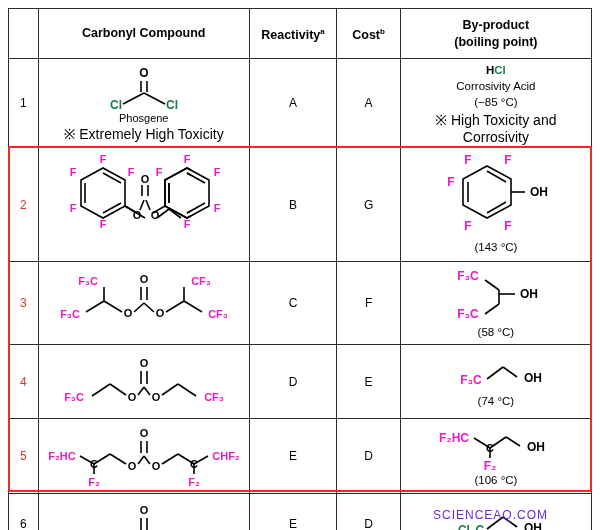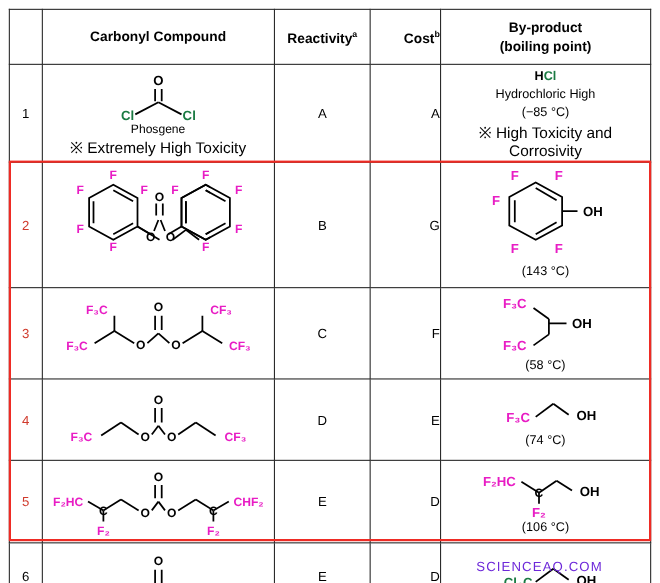--- a/index.html
+++ b/index.html
@@ -21,21 +21,21 @@
     border-top:1px solid #2b2b2b;
     border-bottom:1px solid #2b2b2b;
     text-align:center;vertical-align:middle;
     font-size:12px;color:#000;
     padding:0;
     position:relative;
   }
   .c-num{width:30px;}
   .c-cmp{width:210px;}
   .c-rea{width:88px;}
-  .c-cost{width:64px;text-align:right;}
+  .c-cost{width:64px;}
   .c-by{width:192px;}
 
   .hdr{font-size:12.5px;line-height:17px;height:49px;}
   .hdr sup{font-size:8px;vertical-align:super;}
 
   .rownum{font-size:12px;}
   .rownum.red{color:#d03a2c;}
 
   .byline{font-size:11.5px;line-height:16px;}
   .small-note{font-size:14px;}
@@ -105,21 +105,21 @@
           </svg>
           <div class="name">Phosgene</div>
           <div class="small-note">※ Extremely High Toxicity</div>
         </td>
         <td class="cell c-rea">A</td>
         <td class="cell c-cost">A</td>
         <td class="cell c-by">
           <div class="byline">
             <b>H</b><b class="cl">Cl</b>
           </div>
-          <div class="byline">Hydrochloric High</div>
+          <div class="byline">Corrosivity Acid</div>
           <div class="byline">(−85 °C)</div>
           <div class="small-note">※ High Toxicity and Corrosivity</div>
         </td>
       </tr>
 
       <tr style="height:114px;">
         <td class="cell c-num">
           <span class="rownum red">2</span>
         </td>
         <td class="cell c-cmp">

